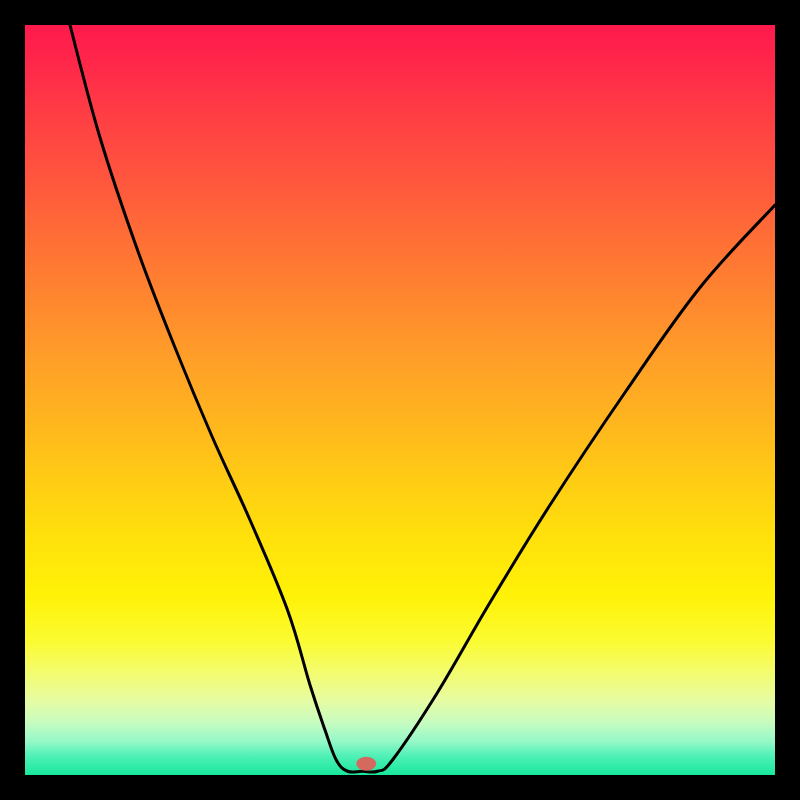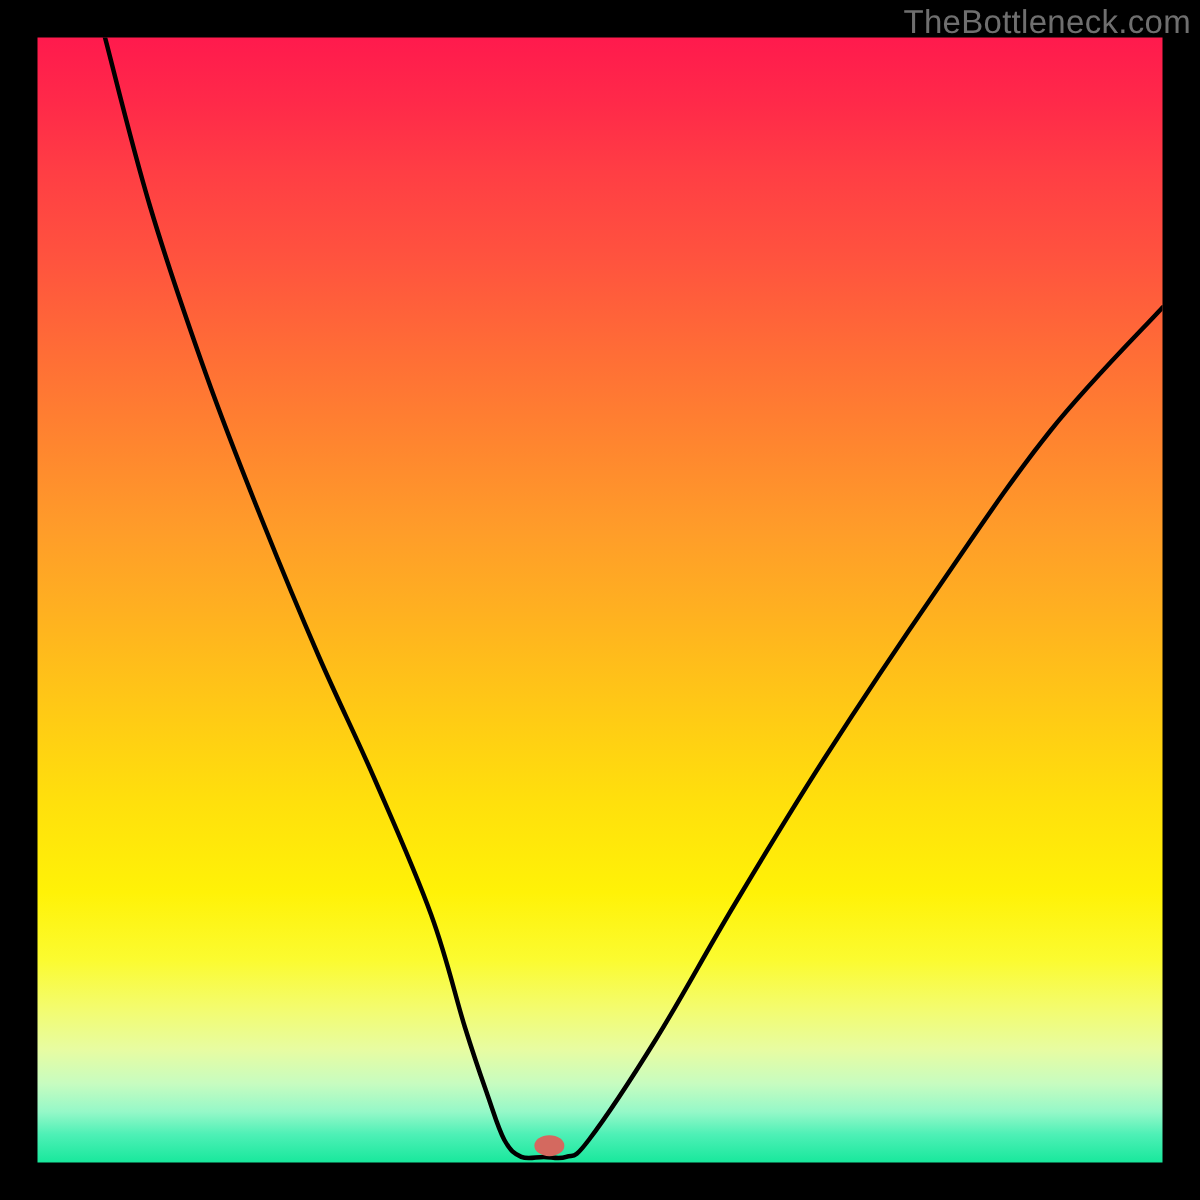--- a/index.html
+++ b/index.html
@@ -72,14 +72,13 @@
 
   <div class="plot-area">
     <div class="gradient-bg"></div>
 
     <svg class="curve-svg" viewBox="0 0 750 750" preserveAspectRatio="none">
       <path id="curve-path" fill="none" stroke="#000" stroke-width="3" stroke-linecap="round" d="M 45 0 C 50.4 20.25, 62.85 72, 75 112.5 C 87.15 153, 99 187.2, 112.5 225 C 126 262.8, 136.5 288.75000000000006, 150 322.50000000000006 C 163.5 356.25000000000006, 174 381.45, 187.5 412.5 C 201 443.55, 211.5 463.95, 225 495 C 238.5 526.05, 251.7 555.3, 262.5 585 C 273.3 614.7, 278.25 638.4, 285 660 C 291.75 681.6, 295.275 691.5, 300 705 C 304.725 718.5, 307.2 727.575, 311.25 735 C 315.3 742.425, 317.775 744.225, 322.5 746.25 C 327.225 748.275, 332.1 746.25, 337.5 746.25 C 342.9 746.25, 347.1 748.275, 352.5 746.25 C 357.9 744.225, 356.7 749.175, 367.5 735 C 378.3 720.825, 394.95000000000005 695.85, 412.50000000000006 667.5 C 430.05000000000007 639.15, 444.75 611.25, 465 577.5 C 485.25 543.75, 500.7 517.8, 525 480 C 549.3 442.2, 573 406.65, 600 367.5 C 627 328.35, 648 296.25, 675 262.5 C 702 228.75, 736.5 194.85, 750 180"></path>
       <ellipse id="marker" cx="341.25" cy="738.75" rx="10" ry="7" fill="#d4695f"></ellipse>
     </svg>
   </div>
 
-  <div class="watermark">TheBottleneck.com</div>
 </div>
 
 </body></html>

